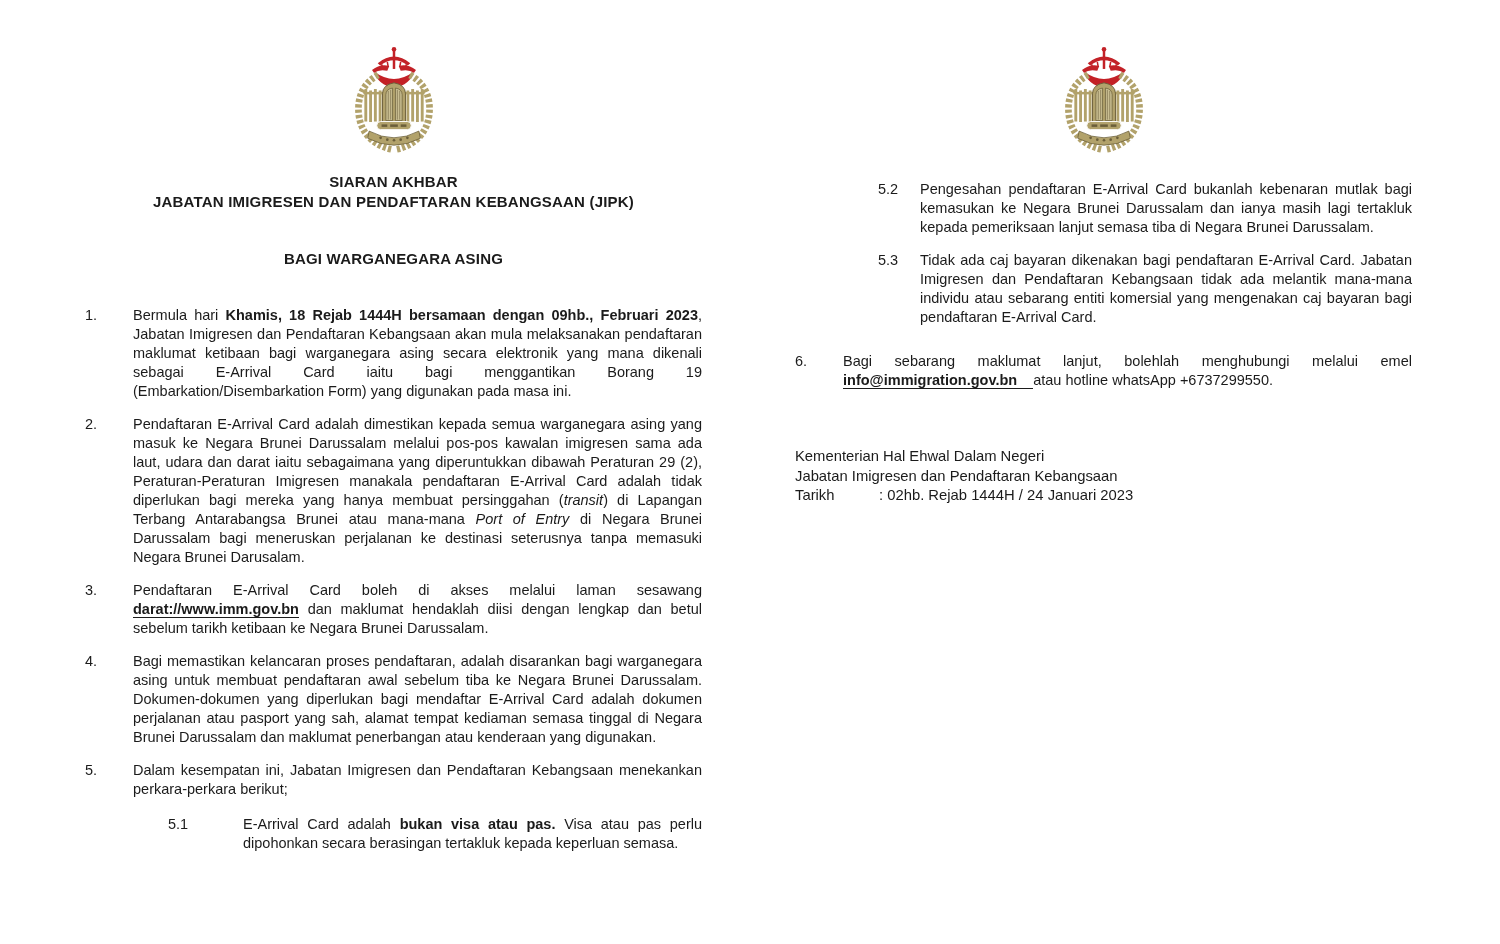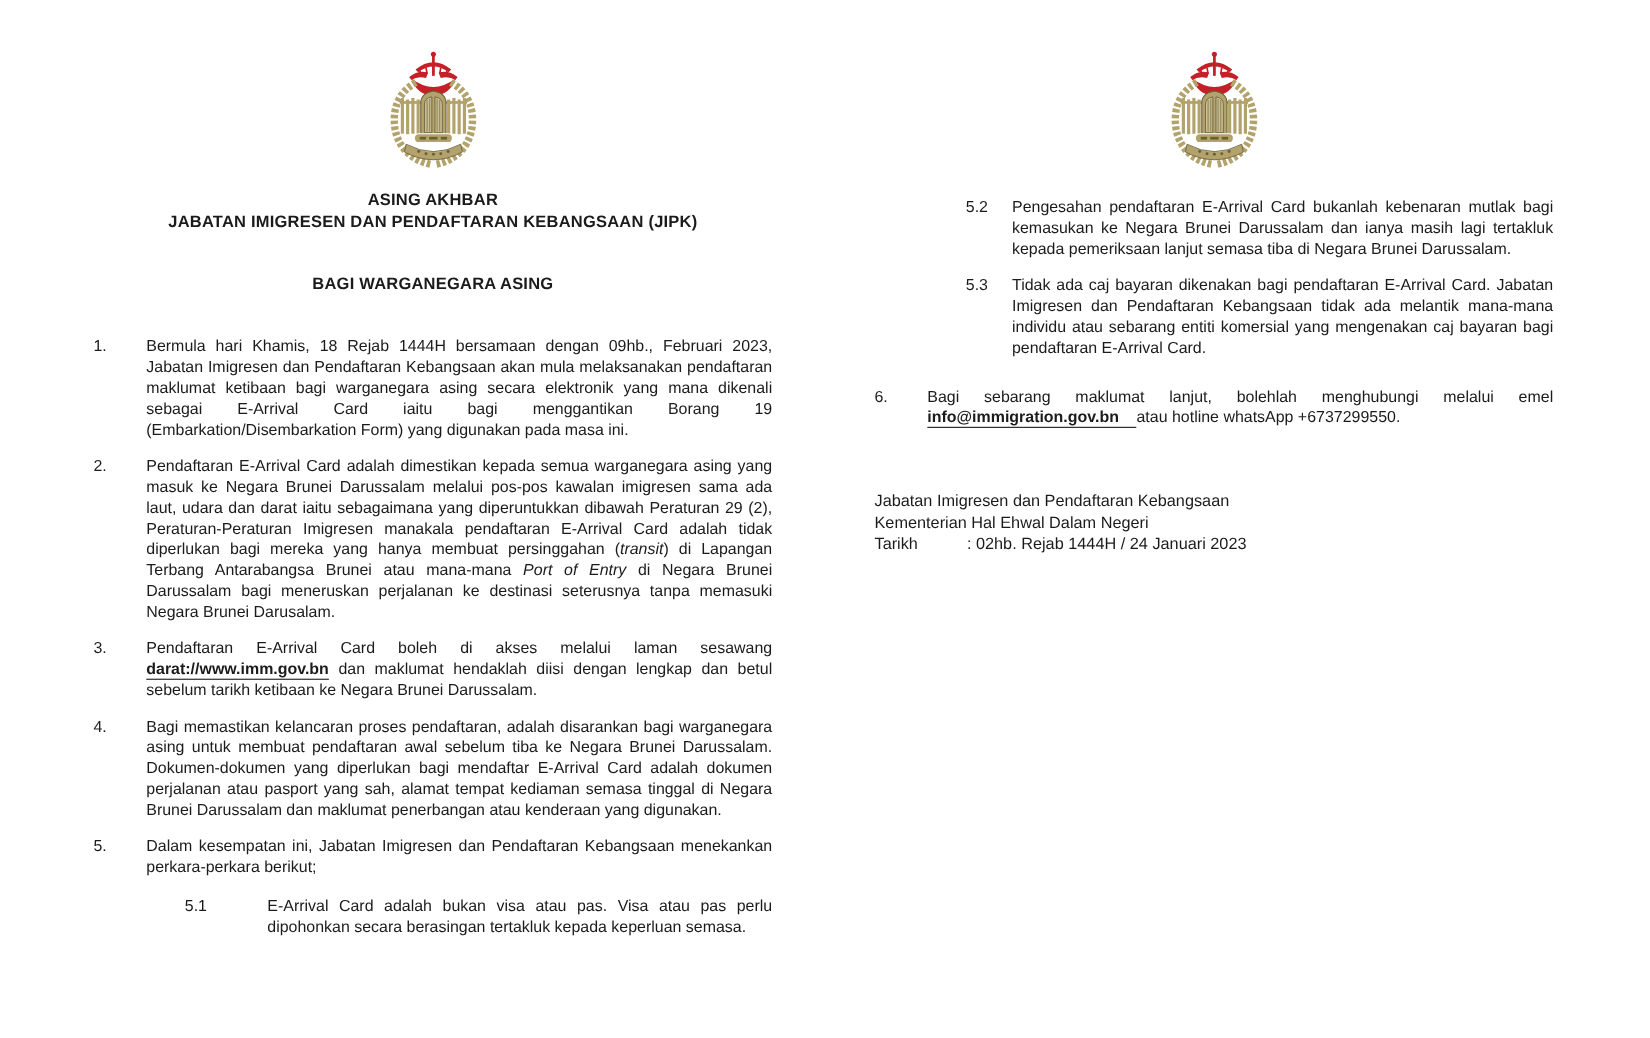--- a/index.html
+++ b/index.html
@@ -27,21 +27,21 @@
   .item{display:flex;margin-top:14px;font-size:14.5px;line-height:19px;}
   .item.first{margin-top:37px;}
   .item .num{flex:0 0 48px;}
   .item .txt{flex:1;text-align:justify;}
   .sub{margin-left:83px;justify-content:space-between;}
   .sub .num{flex:0 0 42px;}
   .sub.gap-top{margin-top:16px;gap:33px;}
   .col-right .sub.first-right{margin-top:22px;}
   .col-right .sub{}
   .col-right .item.item-six{margin-top:25px;}
-  b{font-weight:normal;}
+  b{font-weight:bold;}
   i{font-style:italic;}
   .link-bold{font-weight:bold;border-bottom:1.6px solid var(--text);}
   .link-plain{border-bottom:1px solid var(--text);padding-right:16px;font-weight:bold;}
   .footer{margin-top:57px;font-size:14.8px;line-height:19.5px;}
   .frow{display:flex;}
   .flabel{flex:0 0 84px;}
   .crest-svg{display:inline-block;}
 </style>
 </head>
 <body>
@@ -93,21 +93,21 @@
               <circle cx="43" cy="98" r="1.4"></circle>
               <circle cx="50" cy="98.6" r="1.4"></circle>
               <circle cx="57" cy="98" r="1.4"></circle>
               <circle cx="64" cy="96" r="1.4"></circle>
           </g>
         </g>
       </svg>
     </div>
 
     <div class="doc-header">
-      <div>ASING AKHBAR</div>
+      <div>SIARAN AKHBAR</div>
       <div>JABATAN IMIGRESEN DAN PENDAFTARAN KEBANGSAAN (JIPK)</div>
     </div>
 
     <div class="doc-title">
       <div>BAGI WARGANEGARA ASING</div>
     </div>
 
     <div class="item first">
       <div class="num">1.</div>
       <div class="txt"><span>Bermula hari </span><b>Khamis, 18 Rejab 1444H bersamaan dengan 09hb., Februari 2023</b><span>, Jabatan Imigresen dan Pendaftaran Kebangsaan akan mula melaksanakan pendaftaran maklumat ketibaan bagi warganegara asing secara elektronik yang mana dikenali sebagai E-Arrival Card iaitu bagi menggantikan Borang 19 (Embarkation/Disembarkation Form) yang digunakan pada masa ini.</span></div>
@@ -200,22 +200,22 @@
       <div class="num">5.3</div>
       <div class="txt"><span>Tidak ada caj bayaran dikenakan bagi pendaftaran E-Arrival Card. Jabatan Imigresen dan Pendaftaran Kebangsaan tidak ada melantik mana-mana individu atau sebarang entiti komersial yang mengenakan caj bayaran bagi pendaftaran E-Arrival Card.</span></div>
     </div>
 
     <div class="item item-six">
       <div class="num">6.</div>
       <div class="txt"><span>Bagi sebarang maklumat lanjut, bolehlah menghubungi melalui emel </span><span class="link-plain">info@immigration.gov.bn</span><span>atau hotline whatsApp +6737299550.</span></div>
     </div>
 
     <div class="footer">
+      <div>Kementerian Hal Ehwal Dalam Negeri</div>
       <div>Jabatan Imigresen dan Pendaftaran Kebangsaan</div>
-      <div>Kementerian Hal Ehwal Dalam Negeri</div>
       <div class="frow">
         <span class="flabel">Tarikh</span>
           <span>: 02hb. Rejab 1444H / 24 Januari 2023</span>
       </div>
     </div>
 
   </div>
 </div>
 
 </body></html>

